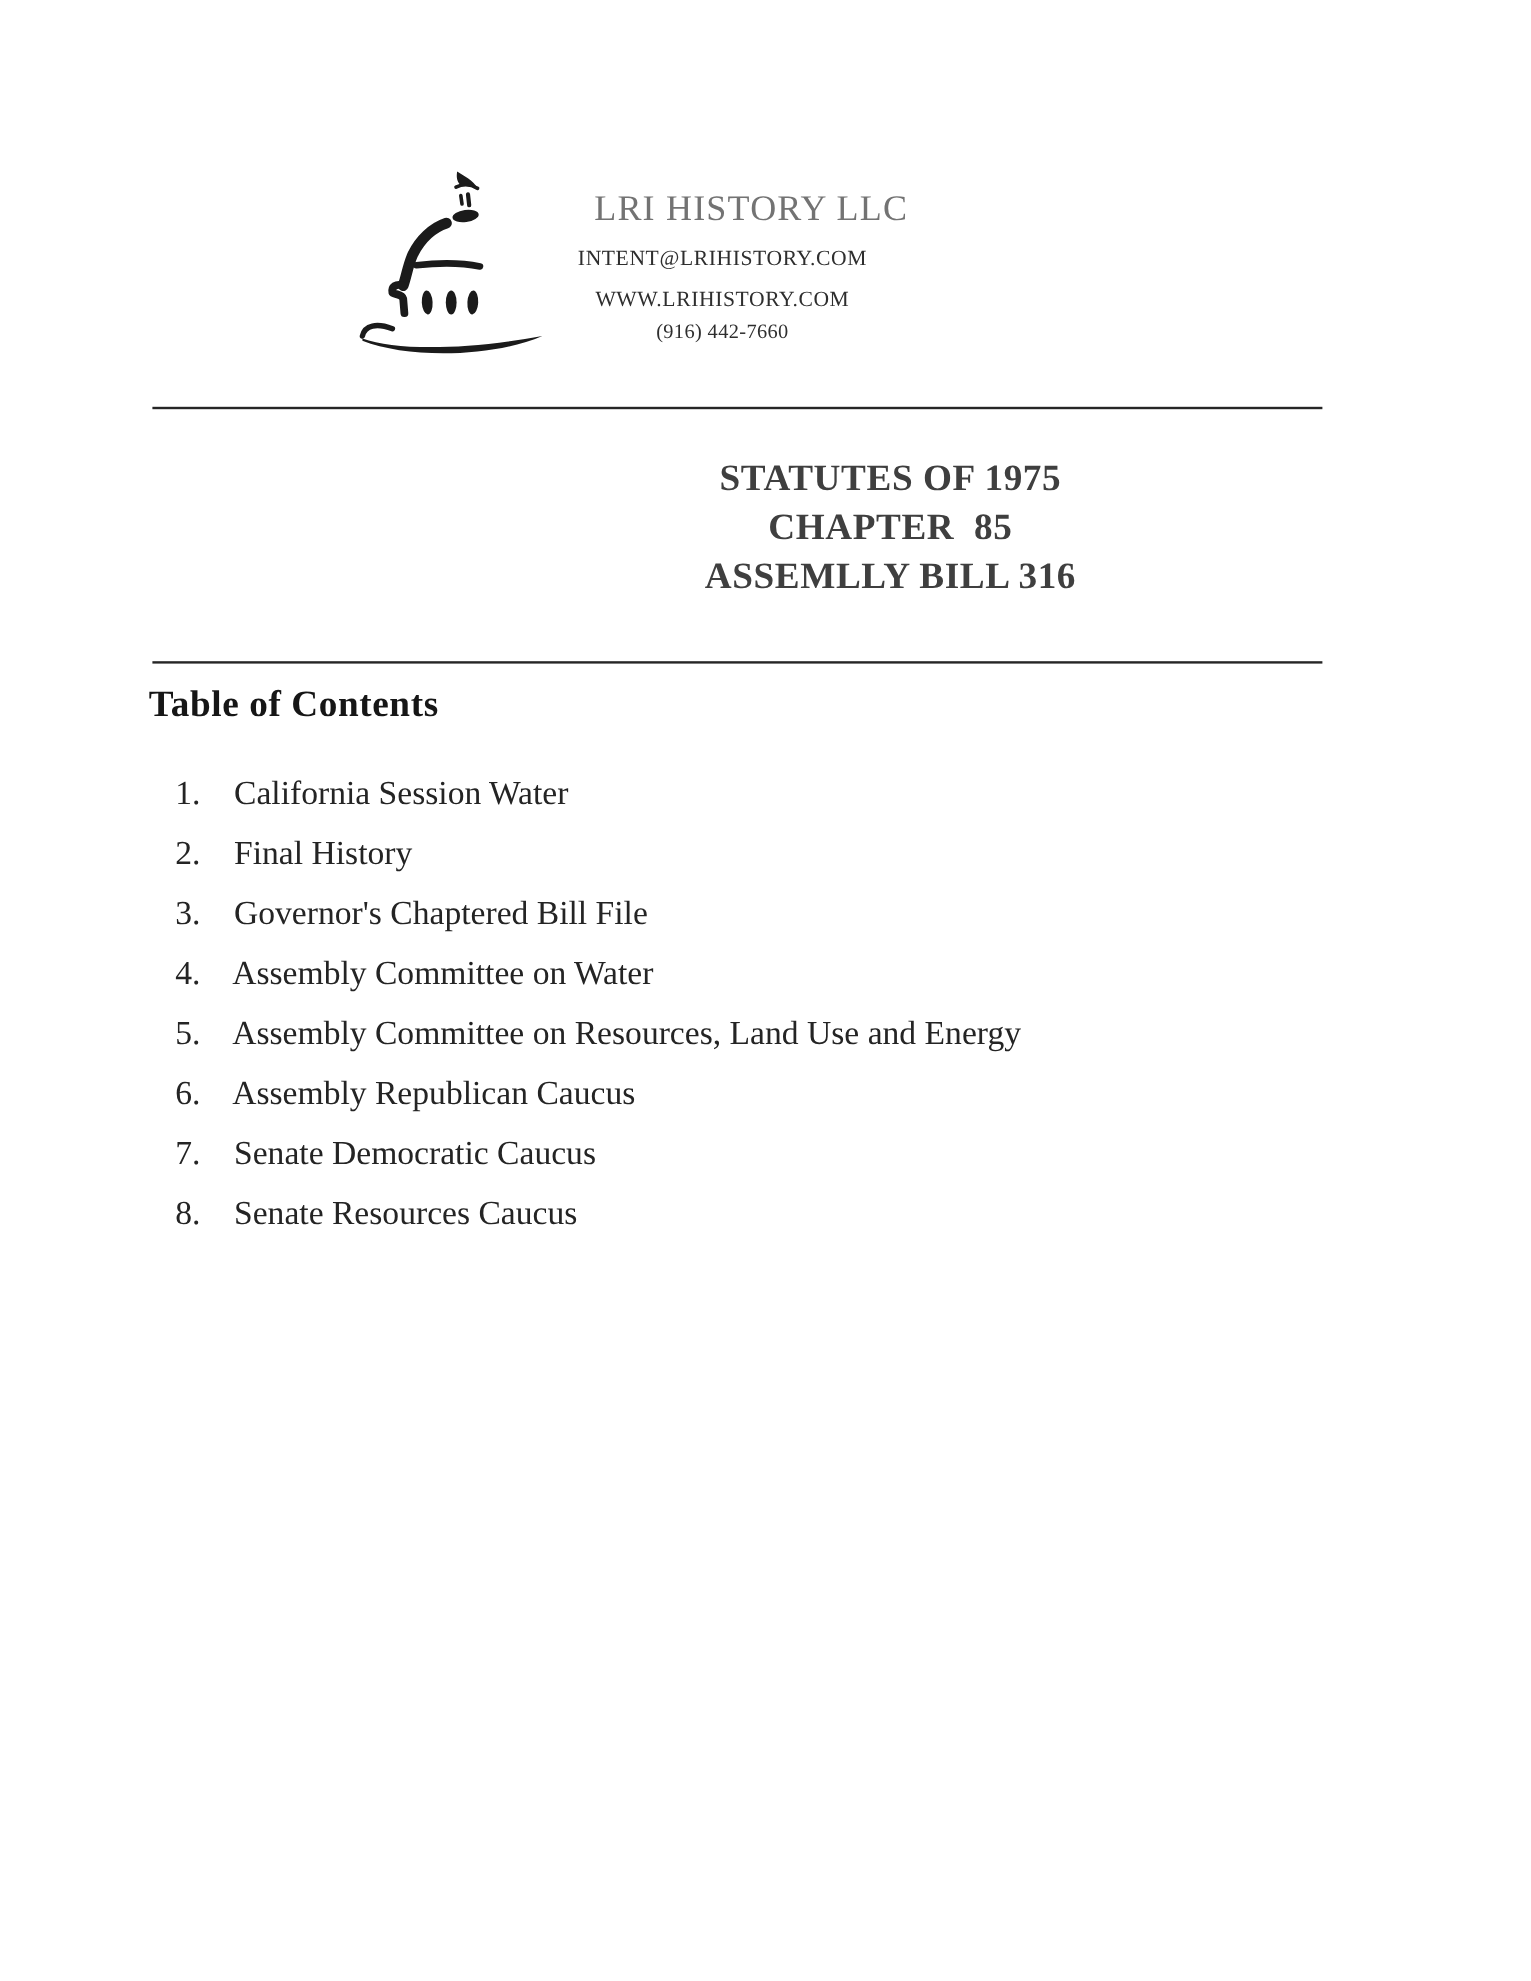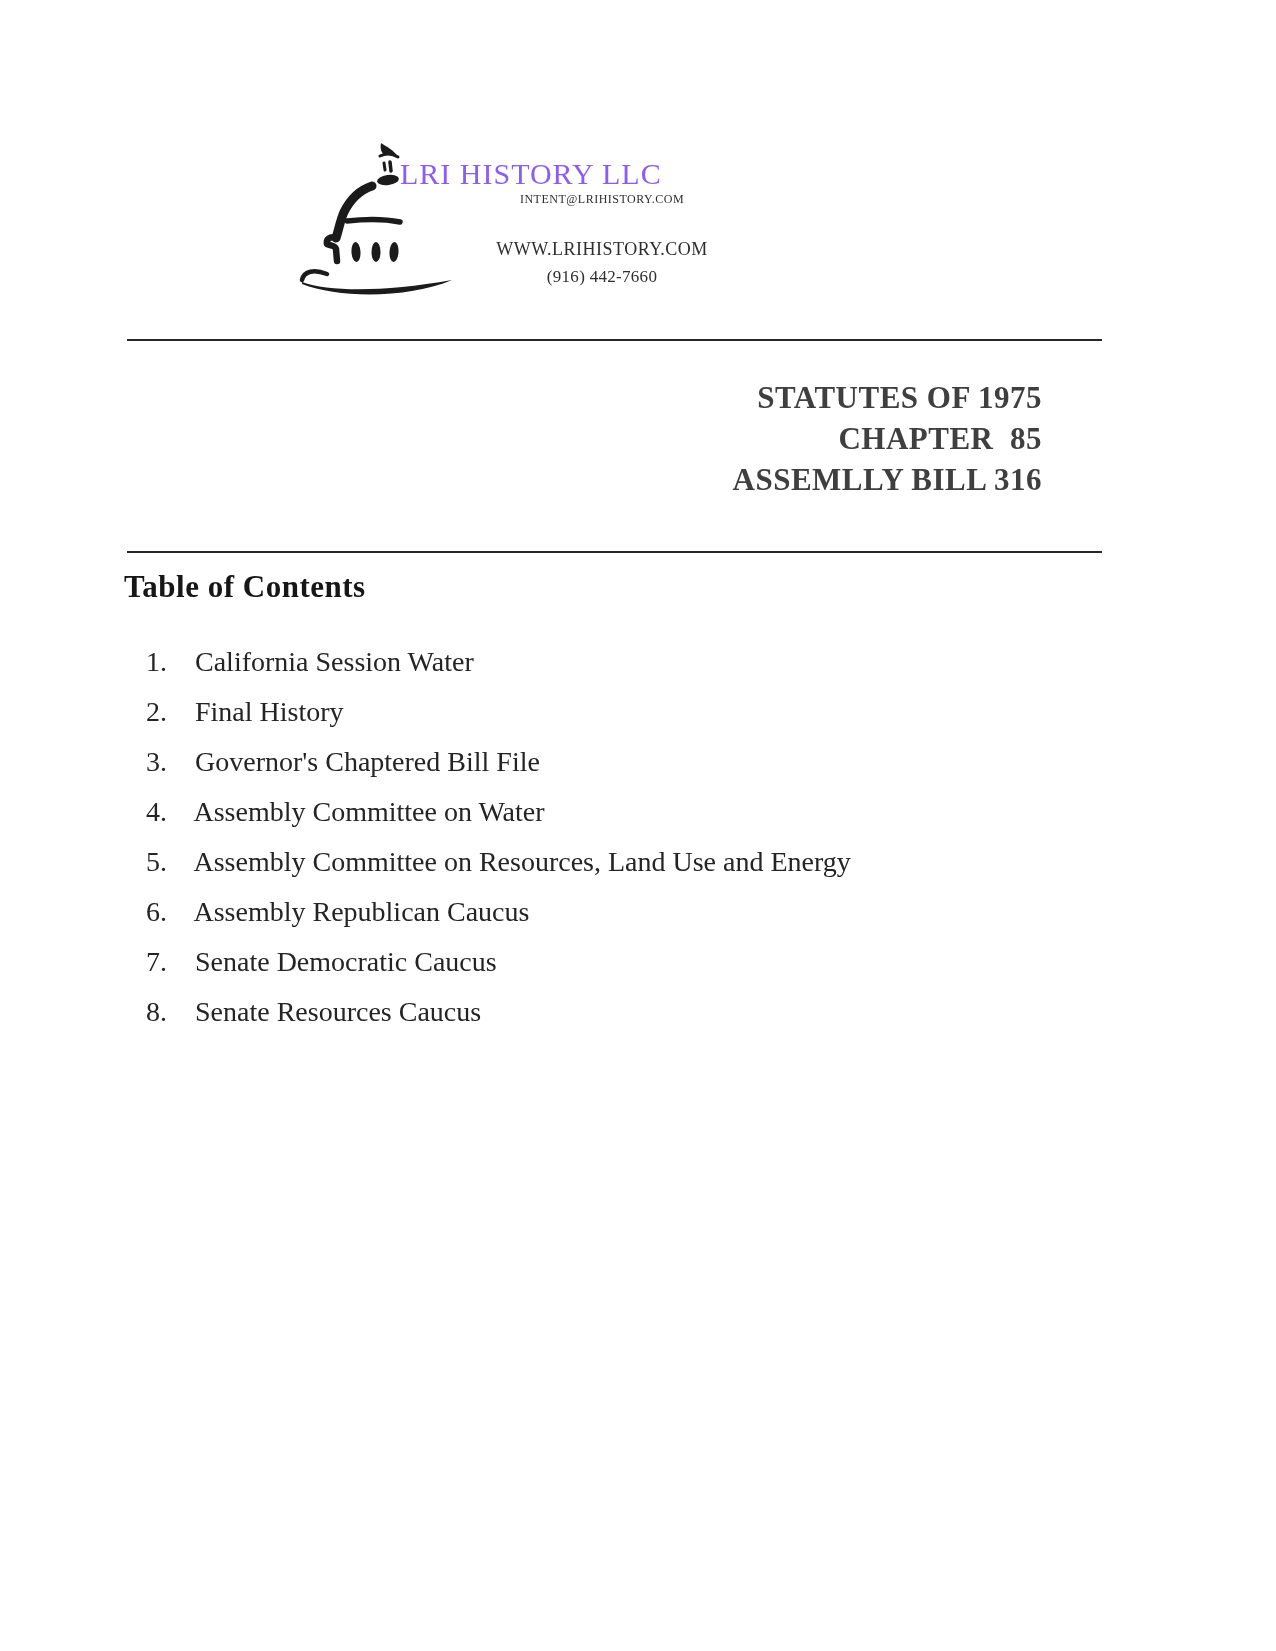--- a/index.html
+++ b/index.html
@@ -15,59 +15,59 @@
   
   .logo {
     position: absolute;
     left: 290px;
     top: 124px;
     width: 172px;
     height: 178px;
   }
   .company-name {
     position: absolute;
-    left: 400px;
+    left: 426px;
     top: 156px;
     width: 400px;
-    text-align: left;
+    text-align: center;
     font-size: 30px;
     line-height: 36px;
     letter-spacing: 1px;
-    color: #8b5cf6;
+    color: #737373;
   }
   .contact {
     position: absolute;
     left: 402px;
     width: 400px;
     text-align: center;
     color: #2e2e2e;
     letter-spacing: 0.5px;
   }
-  .contact.email { top: 188px; font-size: 12px; line-height: 23px; }
+  .contact.email { top: 204px; font-size: 18px; line-height: 23px; }
   .contact.www   { top: 238px; font-size: 18px; line-height: 23px; }
   .contact.phone { top: 266px; font-size: 17px; line-height: 22px; letter-spacing: 0.3px; }
 
   
   .rule {
     position: absolute;
     left: 127px;
     width: 975px;
     height: 2px;
     background: #262626;
   }
   .rule.top    { top: 339px; }
   .rule.bottom { top: 551px; }
 
   
   .title-block {
     position: absolute;
     left: 442px;
     top: 377px;
     width: 600px;
-    text-align: right;
+    text-align: center;
     font-weight: bold;
     font-size: 31px;
     line-height: 41px;
     color: #3f3f3f;
     letter-spacing: 0.5px;
   }
   .title-block .title-line { white-space: pre; }
 
   
   .toc-heading {

